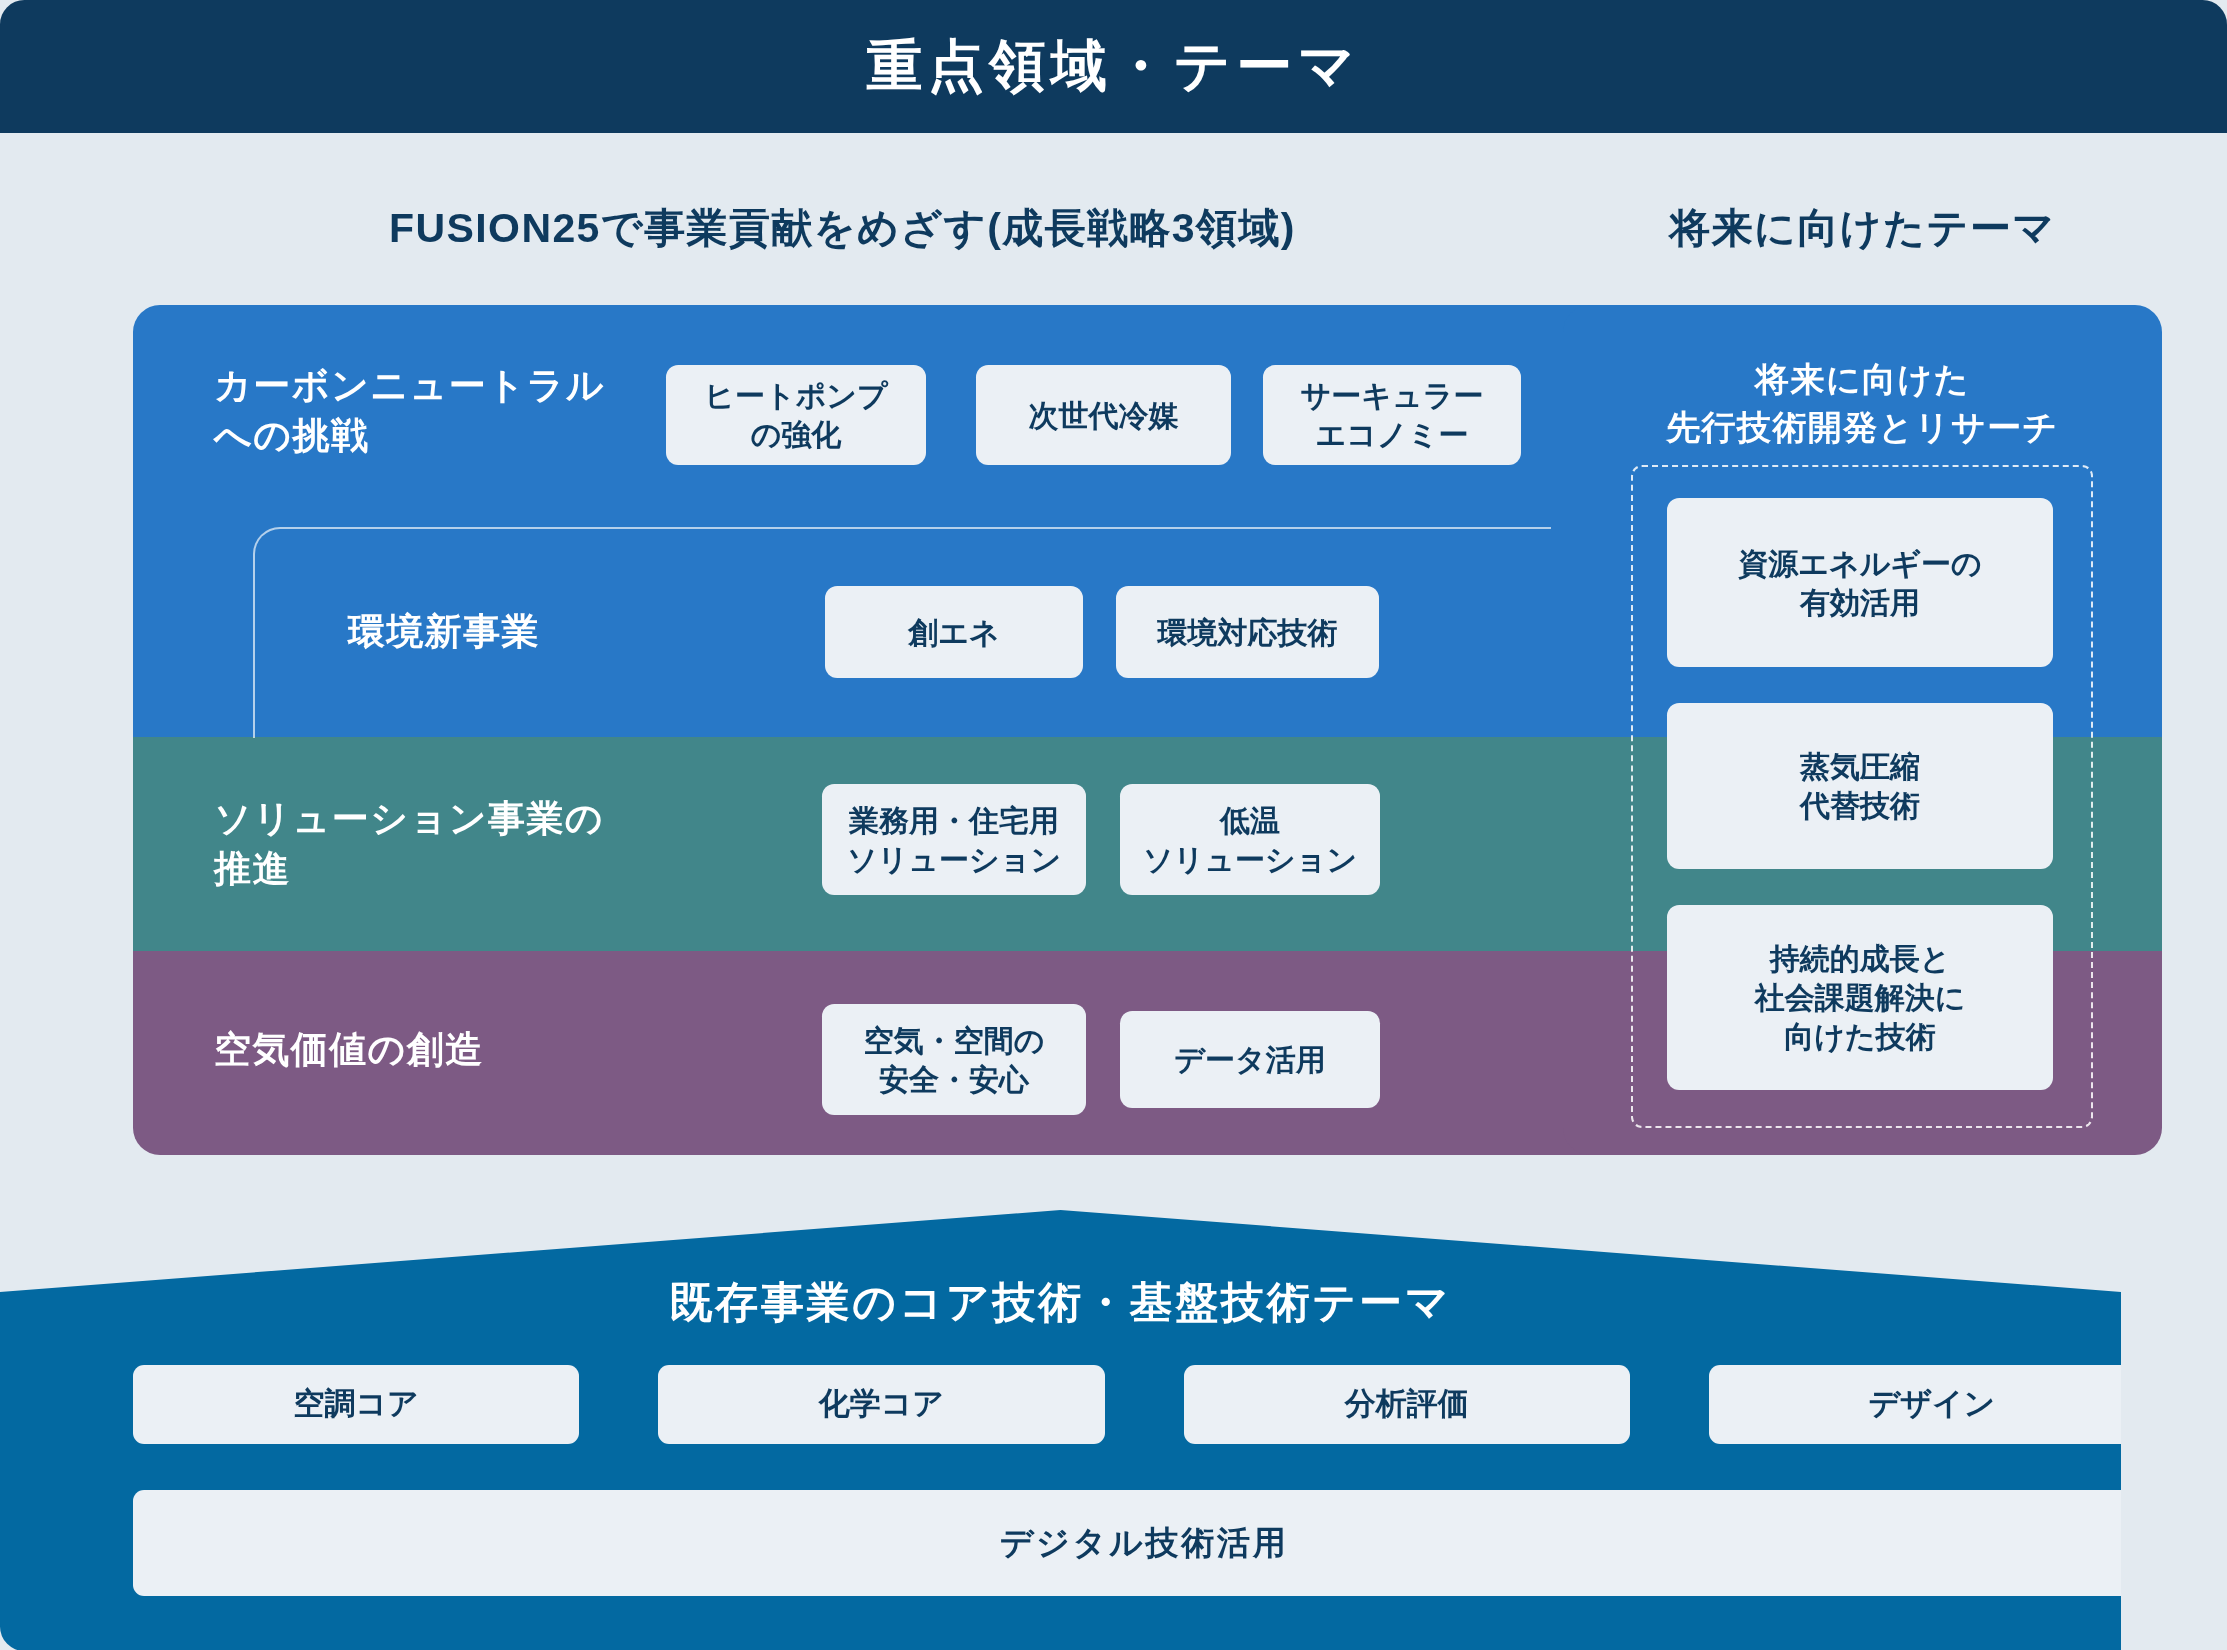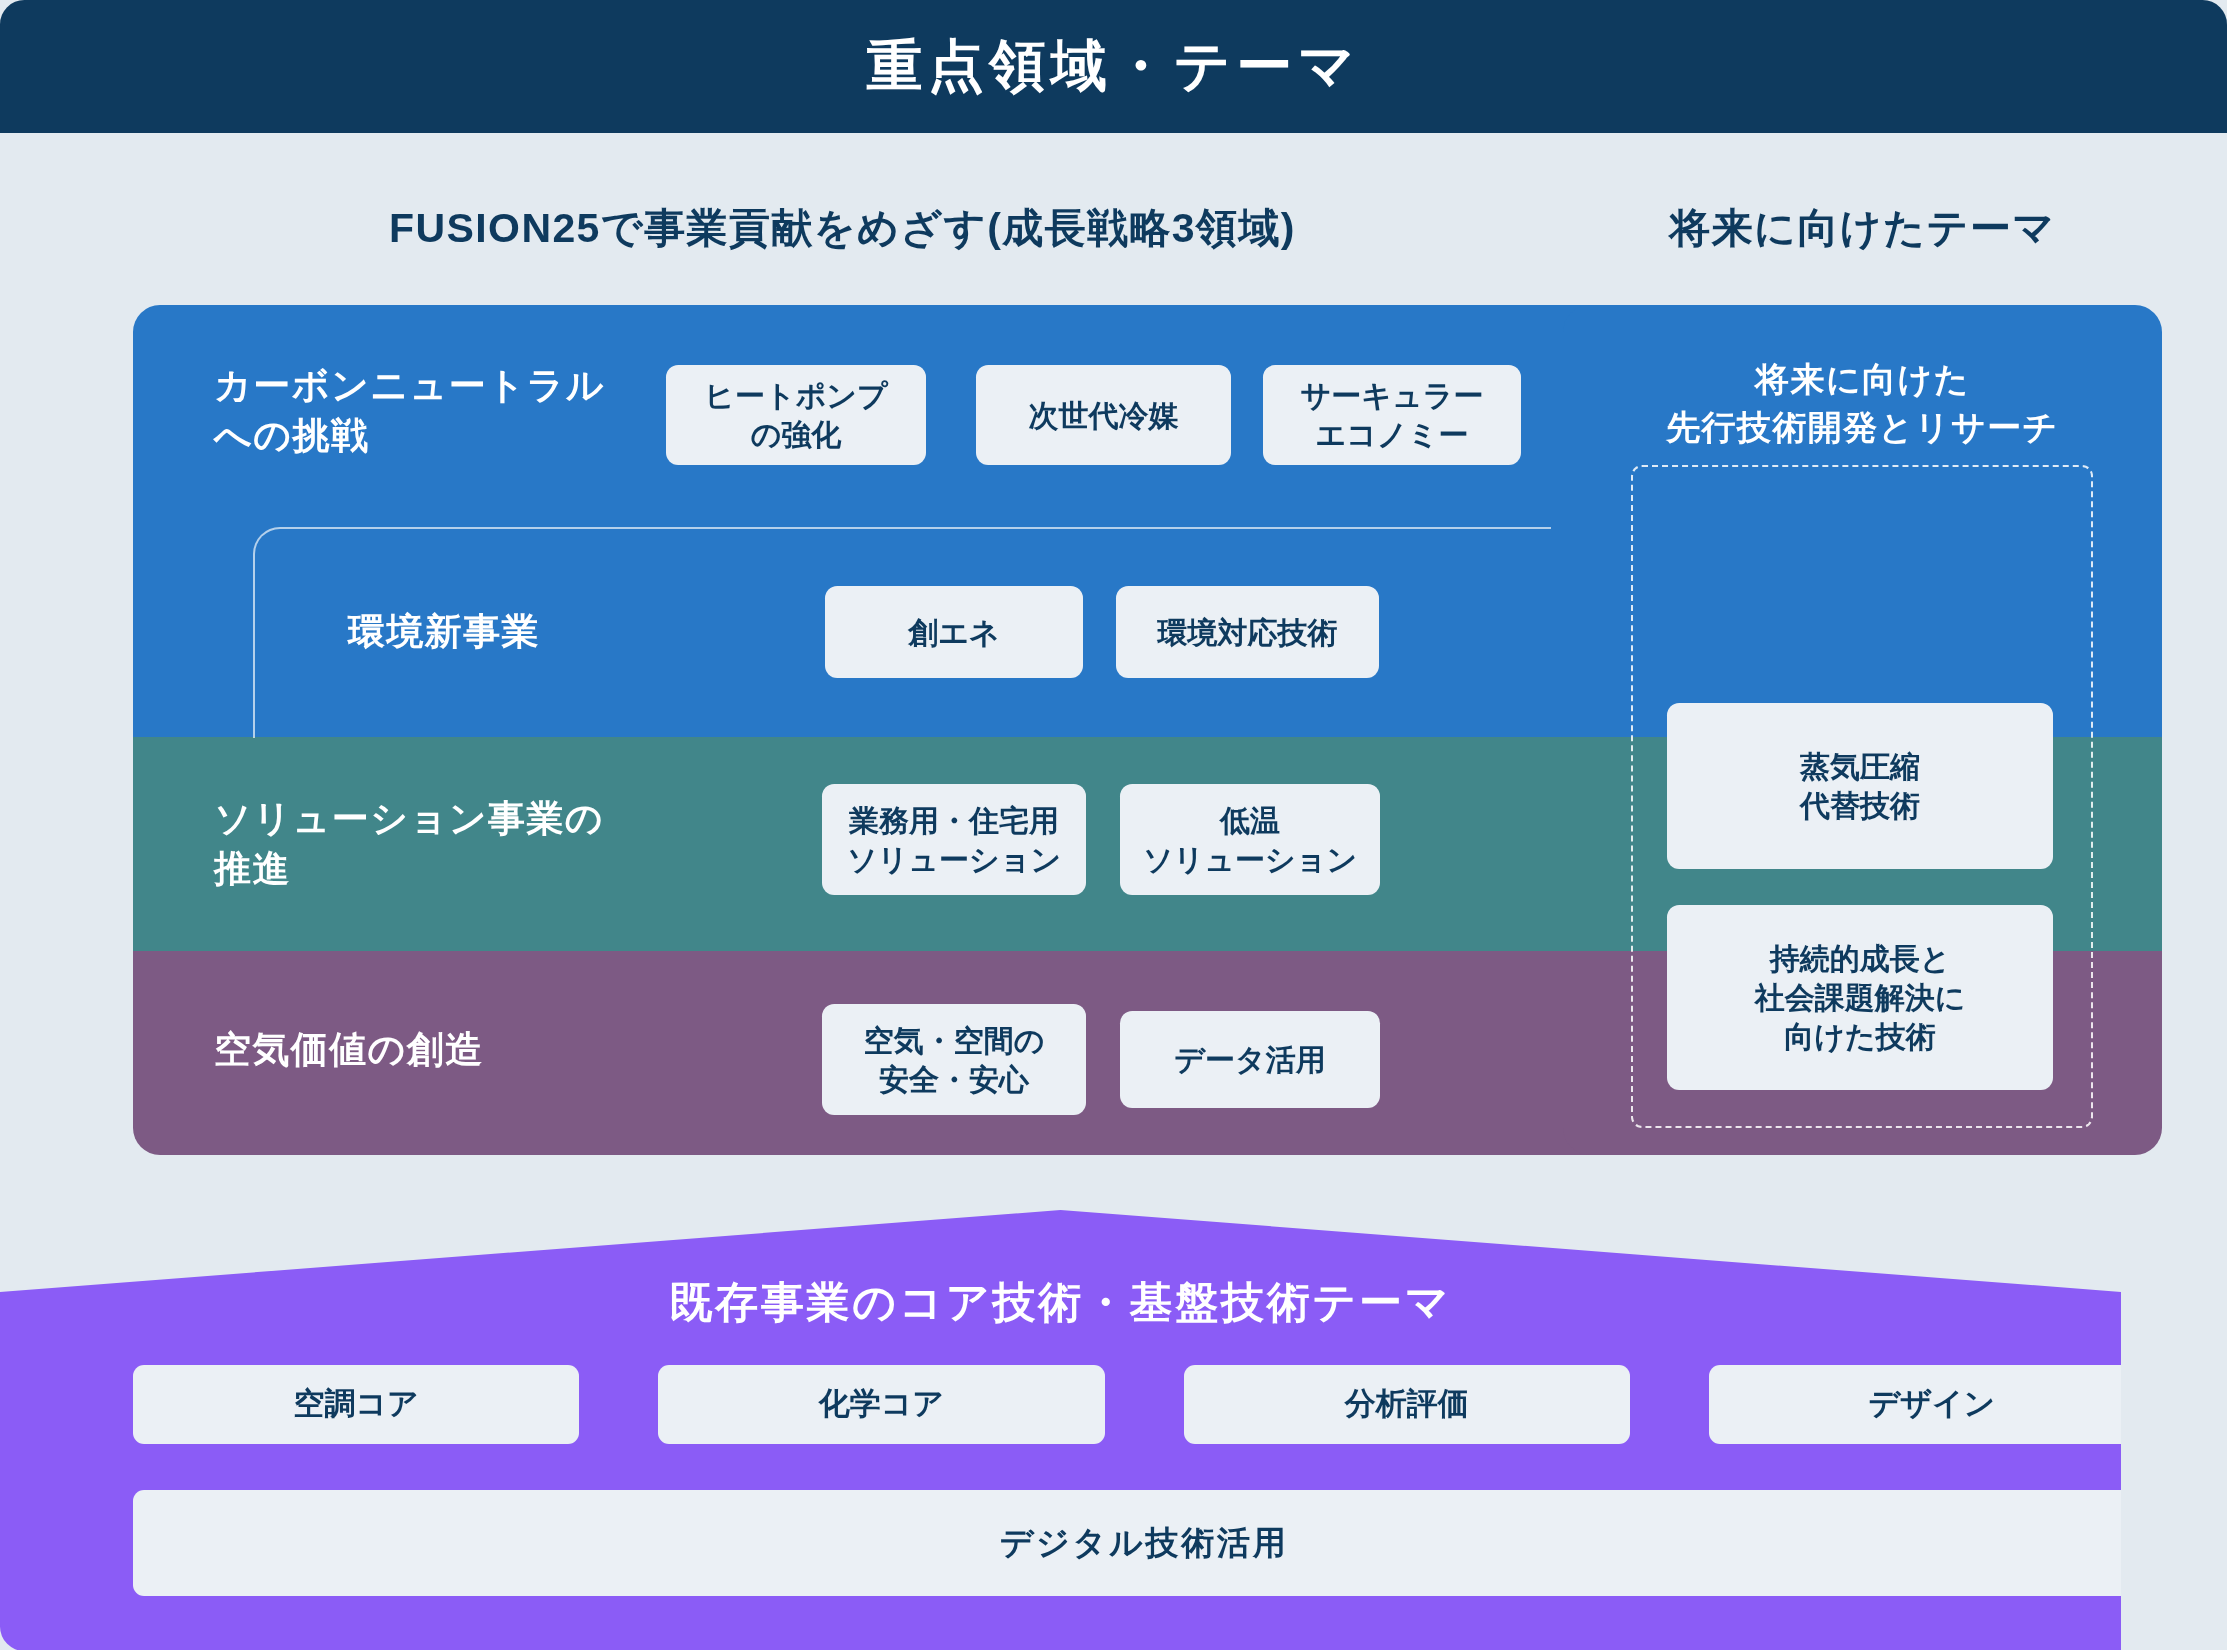--- a/index.html
+++ b/index.html
@@ -32,21 +32,21 @@
 
   .future-panel{position:absolute;left:1563px;top:305px;width:599px;height:850px;
     border-radius:27px;overflow:hidden;}
   .future-panel > div{position:absolute;}
   .future-title{left:0;top:51px;width:100%;text-align:center;color:#fff;font-size:34px;
     line-height:1.4;white-space:pre-line;letter-spacing:1.4px;}
   .dashed-box{left:68px;top:160px;width:458px;height:659px;
     border:2.7px dashed rgba(255,255,255,0.85);border-radius:11px;}
   .future-chip{left:104px;width:386px;}
 
-  .base{position:absolute;left:0;top:1210px;width:2121px;height:440px;background:#8b5cf6;
+  .base{position:absolute;left:0;top:1210px;width:2121px;height:440px;background:#0369a1;
     clip-path:polygon(0 82px,50% 0,100% 82px,100% 100%,0 100%);}
   .base > div{position:absolute;}
   .base-title{left:0;top:64px;width:100%;text-align:center;color:#fff;font-size:43px;letter-spacing:2.7px;}
   .base-chips{left:133px;top:155px;width:2022px;display:flex;gap:79px;}
   .base-chips .chip{position:static;flex:1;height:79px;font-size:31px;border-radius:11px;}
   .wide-chip{left:133px;top:280px;width:2022px;height:106px;font-size:33px;border-radius:11px;letter-spacing:2.7px;}
 </style>
 </head>
 <body>
 
@@ -92,20 +92,22 @@
 
   <div class="future-panel">
     <div class="band blue"></div>
     <div class="band teal"></div>
     <div class="band purple"></div>
 
     <div class="future-title">将来に向けた
 先行技術開発とリサーチ</div>
     <div class="dashed-box"></div>
 
+    <div class="chip future-chip" style="top:193px;height:169px;">資源エネルギーの
+有効活用</div>
     <div class="chip future-chip" style="top:398px;height:166px;">蒸気圧縮
 代替技術</div>
     <div class="chip future-chip" style="top:600px;height:185px;">持続的成長と
 社会課題解決に
 向けた技術</div>
   </div>
 
   <div class="base">
     <div class="base-title">既存事業のコア技術・基盤技術テーマ</div>
     <div class="base-chips">

